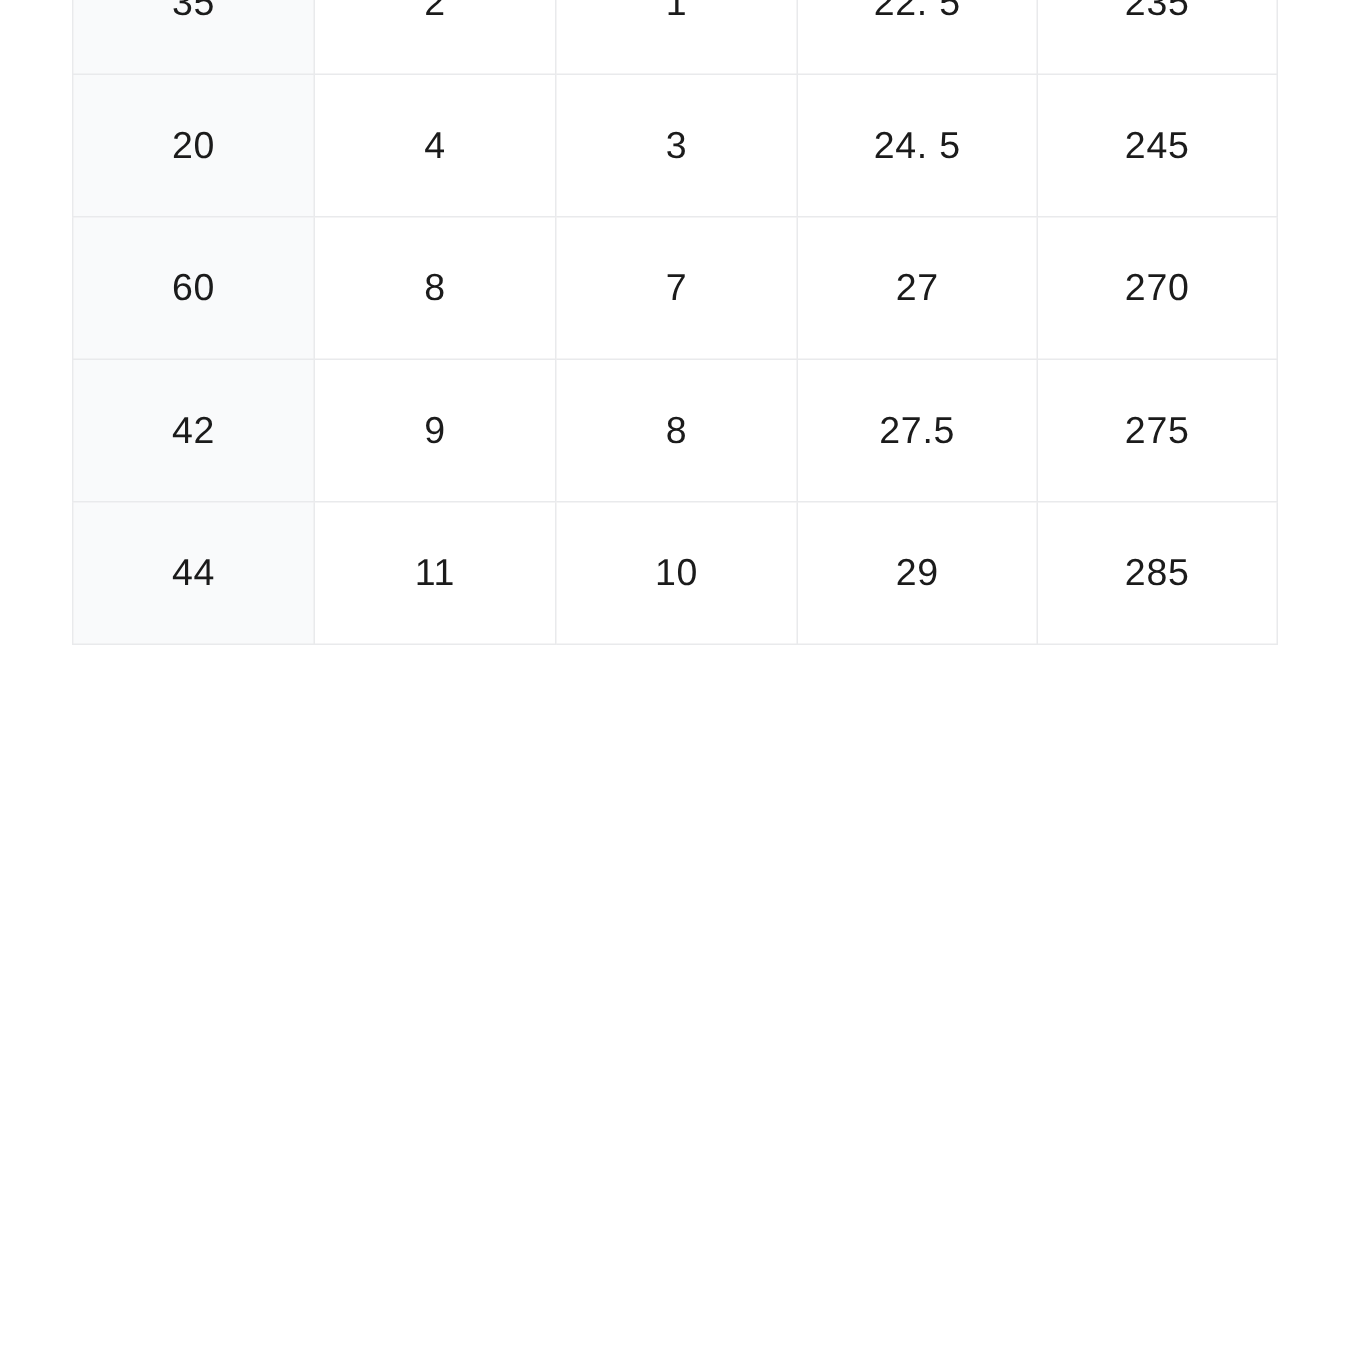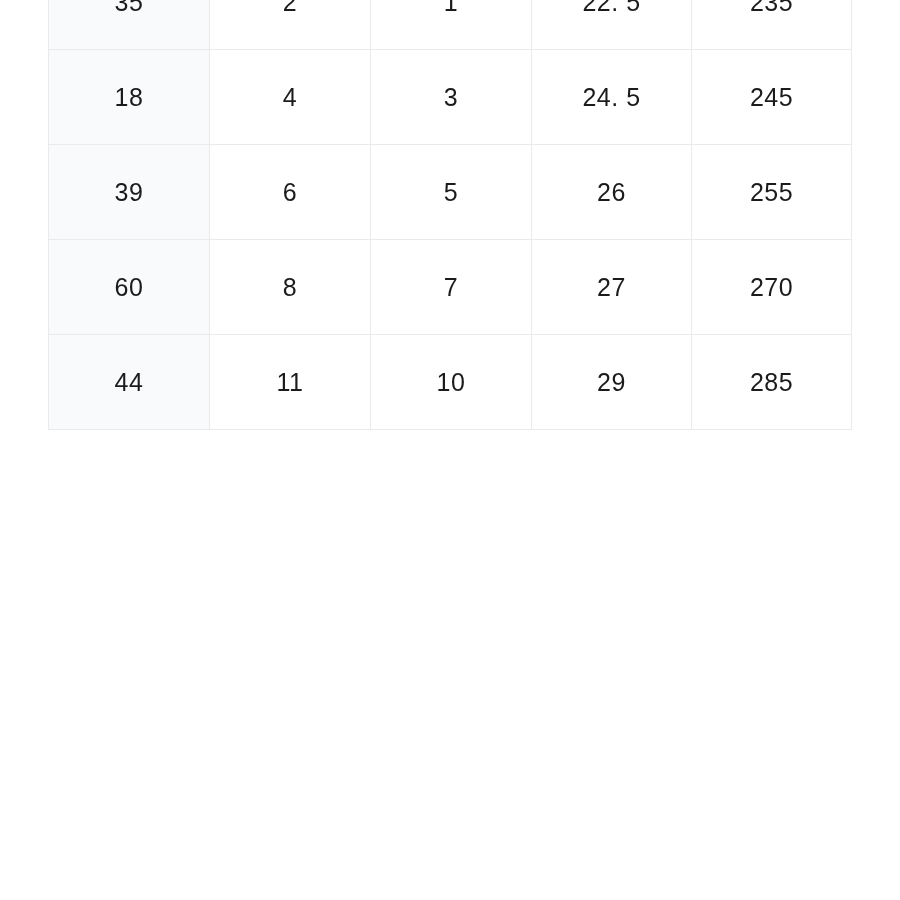--- a/index.html
+++ b/index.html
@@ -77,39 +77,39 @@
       </colgroup>
       <tbody>
         <tr>
           <td>35</td>
           <td>2</td>
           <td>1</td>
           <td>22. 5</td>
           <td>235</td>
         </tr>
         <tr>
-          <td>18</td>
+          <td>20</td>
           <td>4</td>
           <td>3</td>
           <td>24. 5</td>
           <td>245</td>
-        </tr>
-        <tr>
-          <td>39</td>
-          <td>6</td>
-          <td>5</td>
-          <td>26</td>
-          <td>255</td>
         </tr>
         <tr>
           <td>60</td>
           <td>8</td>
           <td>7</td>
           <td>27</td>
           <td>270</td>
+        </tr>
+        <tr>
+          <td>42</td>
+          <td>9</td>
+          <td>8</td>
+          <td>27.5</td>
+          <td>275</td>
         </tr>
         <tr>
           <td>44</td>
           <td>11</td>
           <td>10</td>
           <td>29</td>
           <td>285</td>
         </tr>
       </tbody>
     </table>

